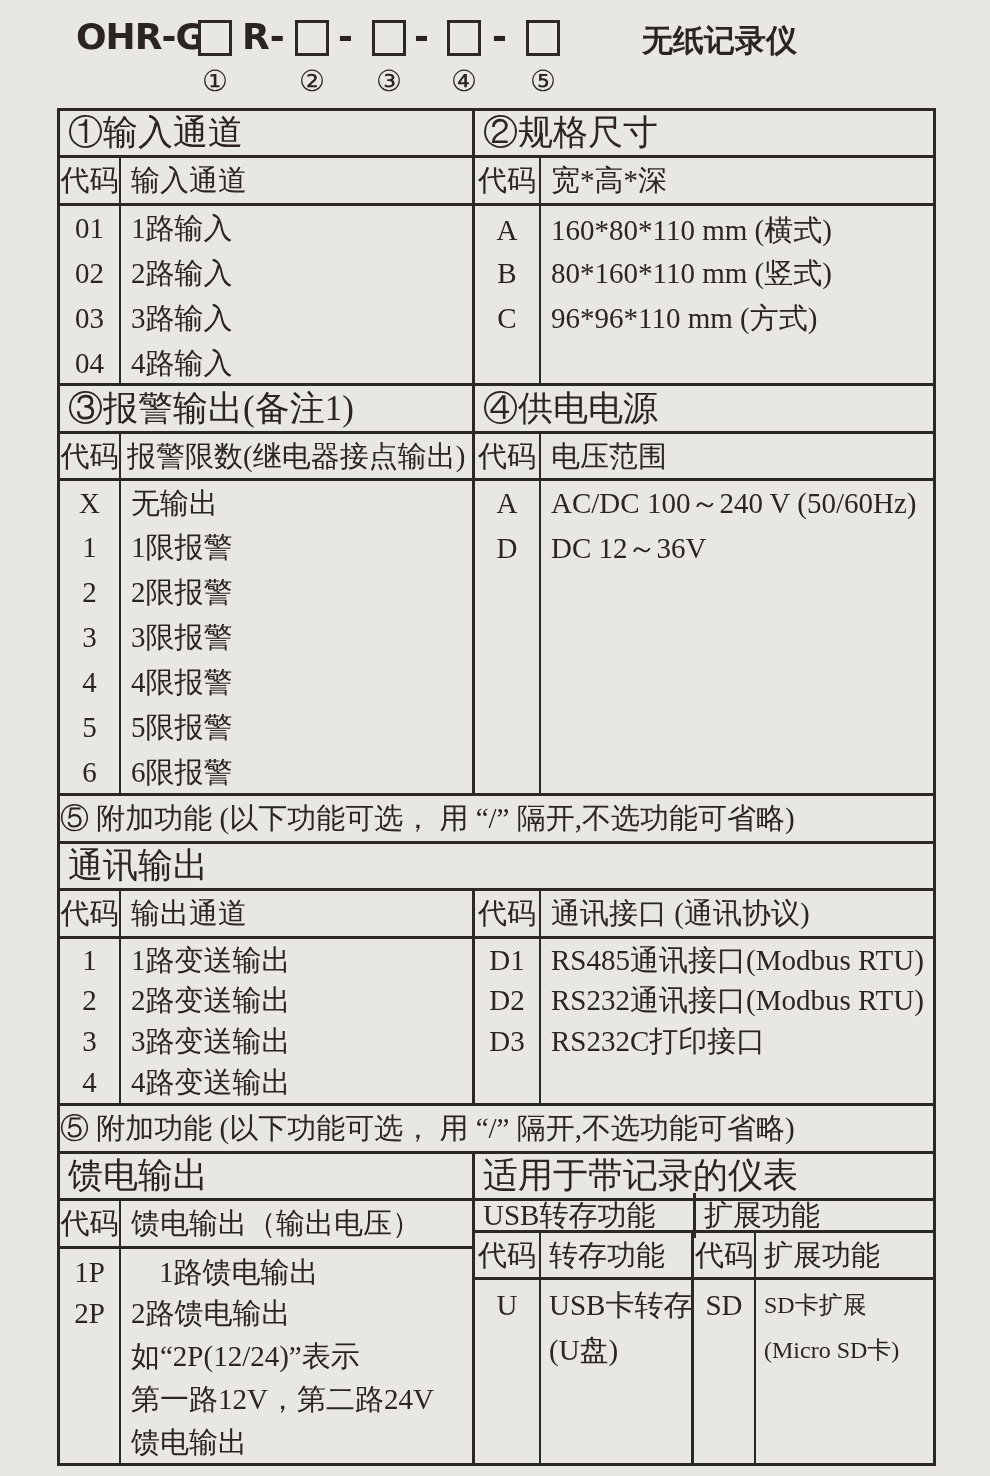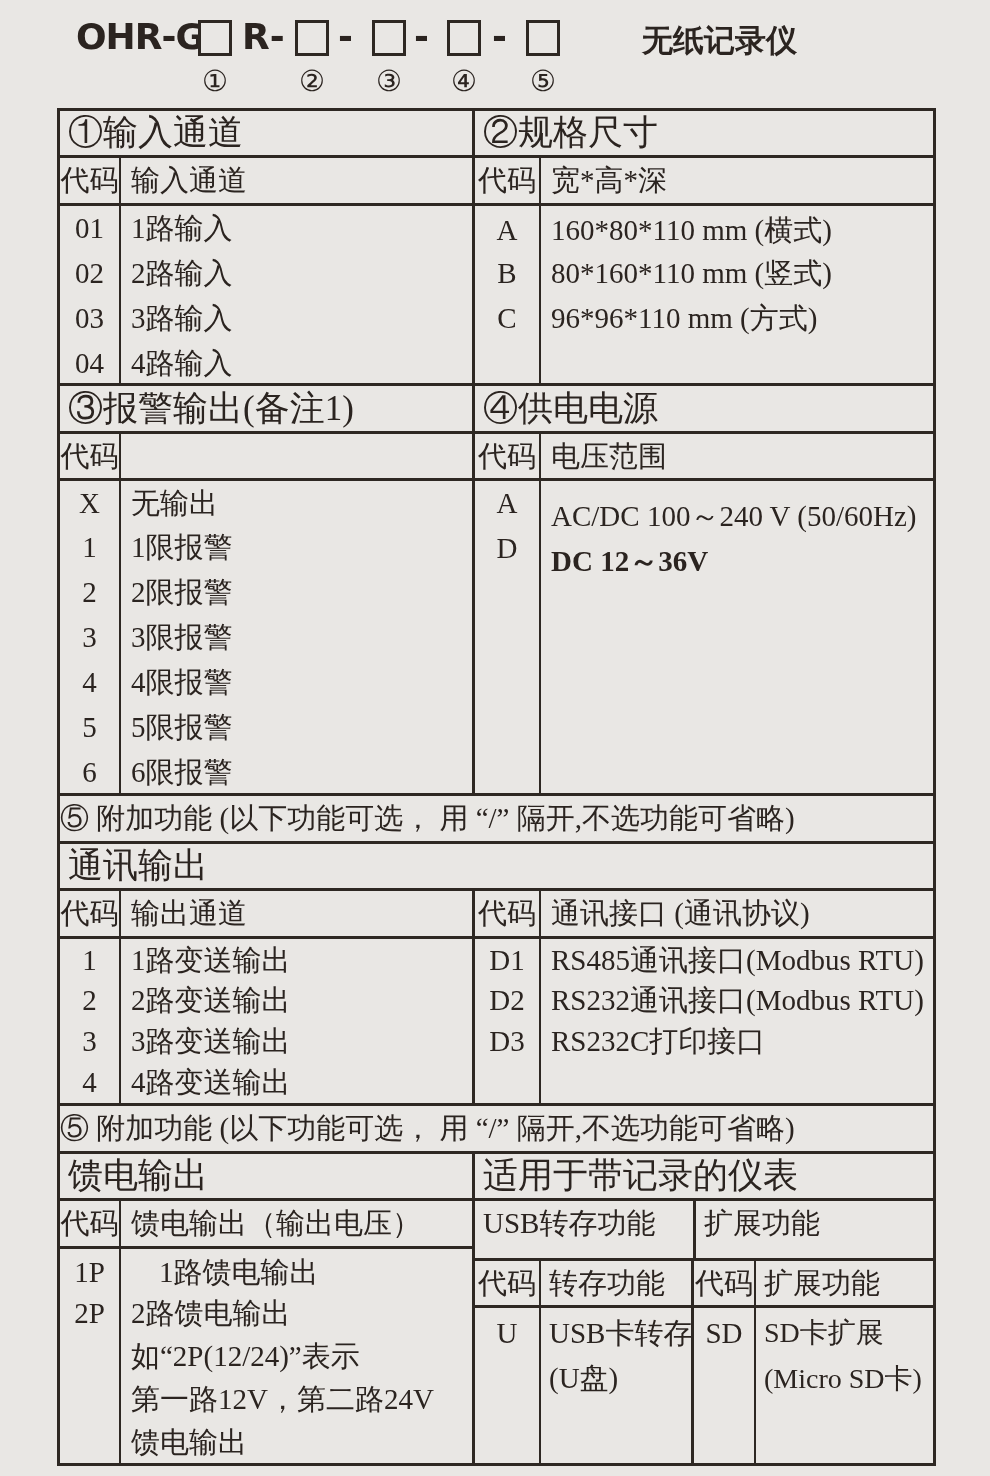--- a/index.html
+++ b/index.html
@@ -151,20 +151,21 @@
           <div class="sec-title">③报警输出(备注1)</div>
         </div>
       <div class="hr">
           <div class="sec-title">④供电电源</div>
         </div>
     </div>
 
     <div class="band" style="height:47px;line-height:44px;">
       <div class="hl">
         <div class="codecol">代码</div>
+        <div class="desccol" style="padding-left:6px;">报警限数(继电器接点输出)</div>
       </div>
       <div class="hr">
         <div class="codecol-r">代码</div>
         <div class="desccol">电压范围</div>
       </div>
     </div>
 
     <div class="band" style="height:315px;">
       <div class="hl">
         <div class="codecol lines">
@@ -185,22 +186,22 @@
           <div style="height:45px;line-height:45px;">5限报警</div>
           <div style="height:45px;line-height:45px;">6限报警</div>
         </div>
       </div>
       <div class="hr">
         <div class="codecol-r lines">
           <div style="height:45px;line-height:44px;">A</div>
           <div style="height:45px;line-height:45px;">D</div>
         </div>
         <div class="desccol lines">
-          <div style="height:45px;line-height:44px;margin-top:13px;">AC/DC 100～240 V (50/60Hz)</div>
-          <div style="height:45px;line-height:45px;font-weight:bold;">DC 12～36V</div>
+          <div style="height:45px;line-height:44px;">AC/DC 100～240 V (50/60Hz)</div>
+          <div style="height:45px;line-height:45px;">DC 12～36V</div>
         </div>
       </div>
     </div>
 
     <div class="band" style="height:48px;line-height:45px;">
       <div class="banner-cell">⑤ 附加功能 (以下功能可选， 用 “/” 隔开,不选功能可省略)</div>
     </div>
 
     <div class="band" style="height:47px;line-height:44px;">
       <div class="hr">
@@ -279,38 +280,38 @@
             <div style="height:43px;line-height:46px;margin-left:28px;">1路馈电输出</div>
             <div style="height:43px;line-height:43px;">2路馈电输出</div>
             <div style="height:43px;line-height:43px;">如“2P(12/24)”表示</div>
             <div style="height:43px;line-height:43px;">第一路12V，第二路24V</div>
             <div style="height:43px;line-height:43px;">馈电输出</div>
           </div>
         </div>
       </div>
 
       <div class="bot-right">
-        <div class="subrow" style="height:60px;line-height:45px;">
+        <div class="subrow" style="height:32px;line-height:45px;align-items:center;">
           <div class="usb-w" style="padding-left:8px;">USB转存功能</div>
           <div class="dflex">扩展功能</div>
         </div>
         <div class="subrow" style="height:47px;line-height:44px;">
           <div class="c66">代码</div>
           <div class="d153">转存功能</div>
           <div class="c62">代码</div>
           <div class="dflex">扩展功能</div>
         </div>
         <div class="fill">
           <div class="c66" style="line-height:50px;">U</div>
           <div class="d153 lines">
             <div style="height:47px;line-height:50px;">USB卡转存</div>
             <div style="height:47px;line-height:47px;">(U盘)</div>
           </div>
           <div class="c62" style="line-height:50px;">SD</div>
-          <div class="dflex lines" style="font-size:28px;">
+          <div class="dflex lines" style="font-size:24px;">
             <div style="height:47px;line-height:50px;">SD卡扩展</div>
             <div style="height:47px;line-height:47px;">(Micro SD卡)</div>
           </div>
         </div>
       </div>
     </div>
 
   </div>
 </div>
 

